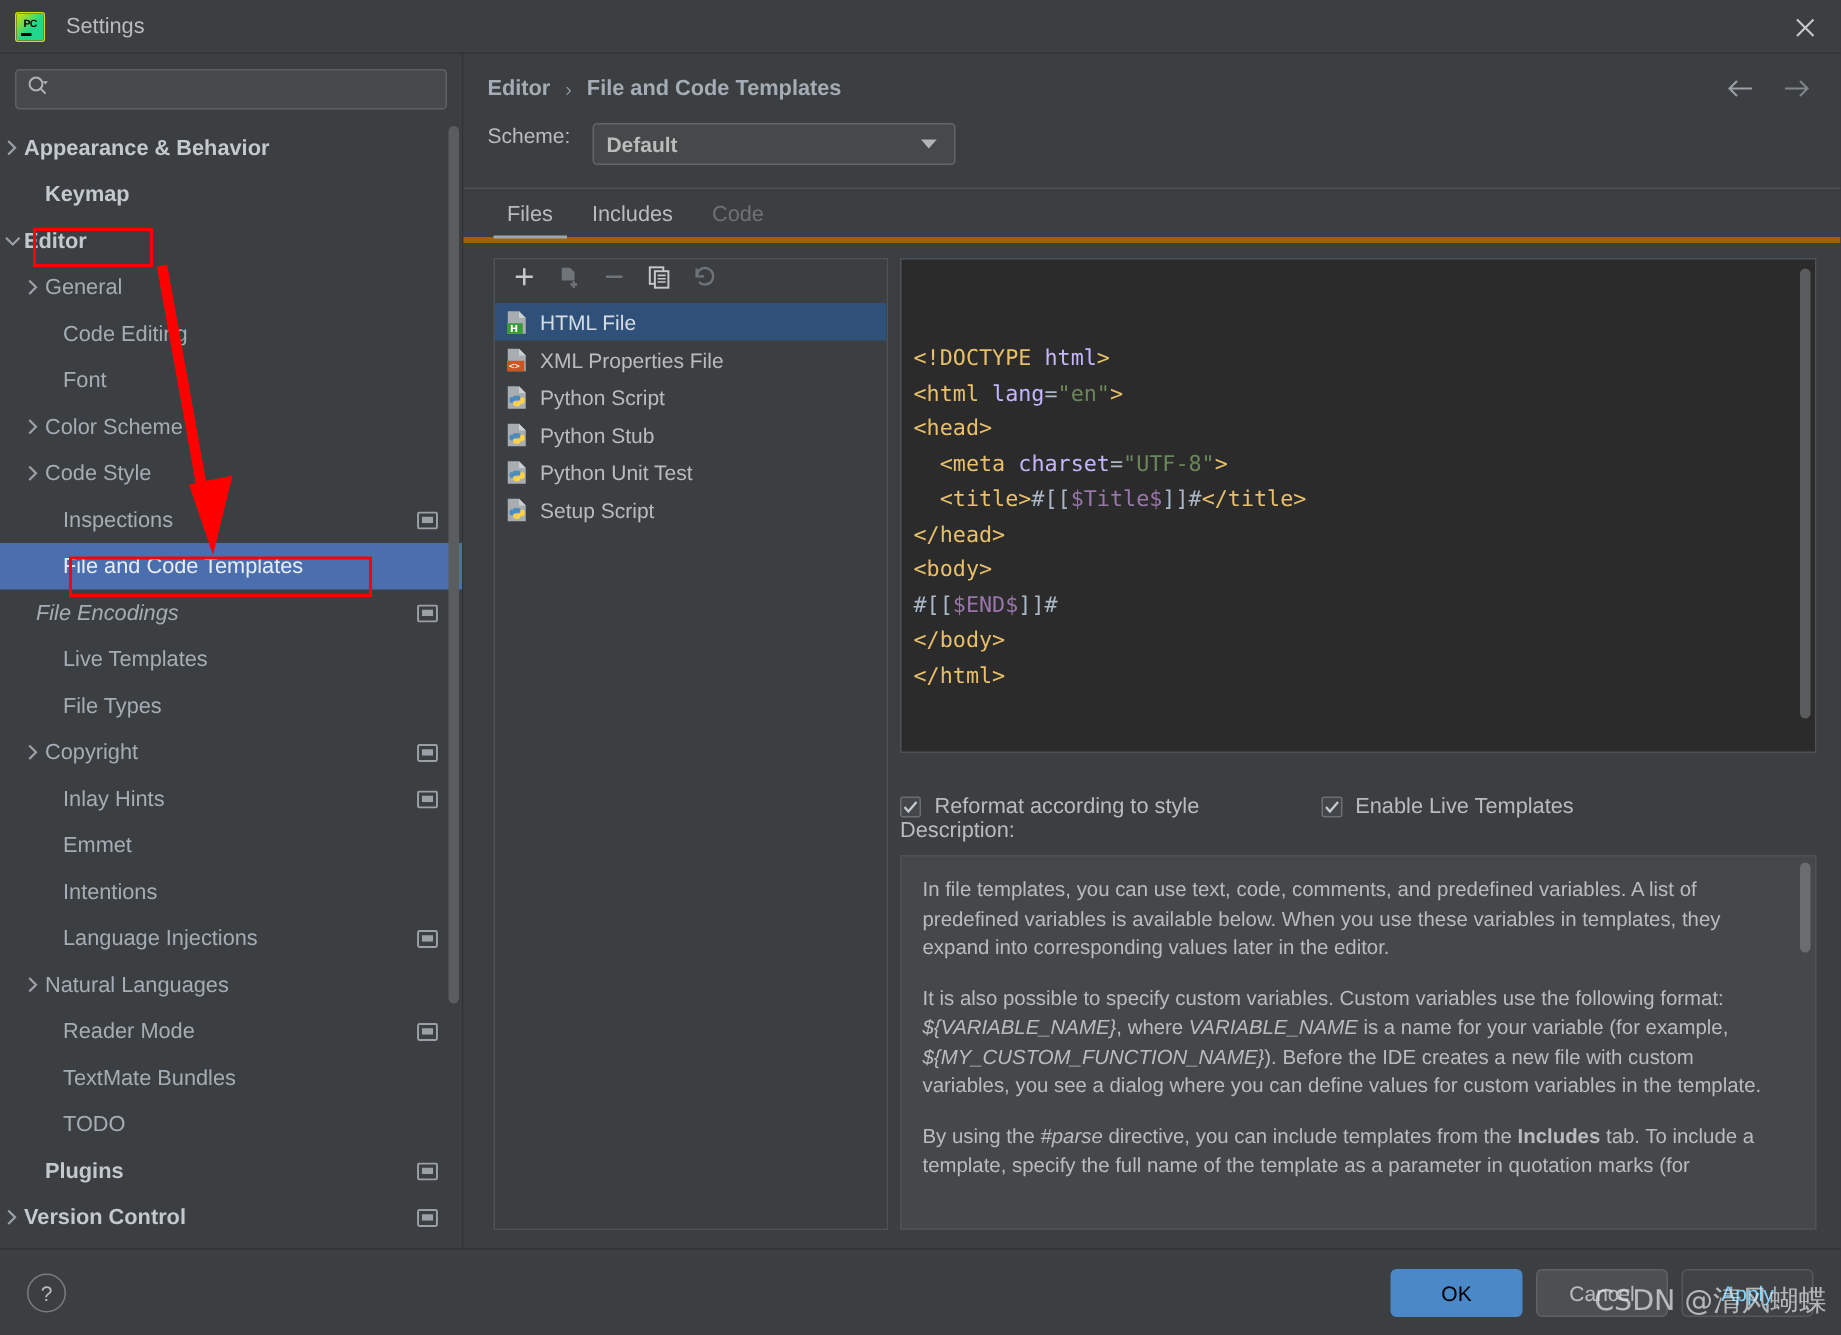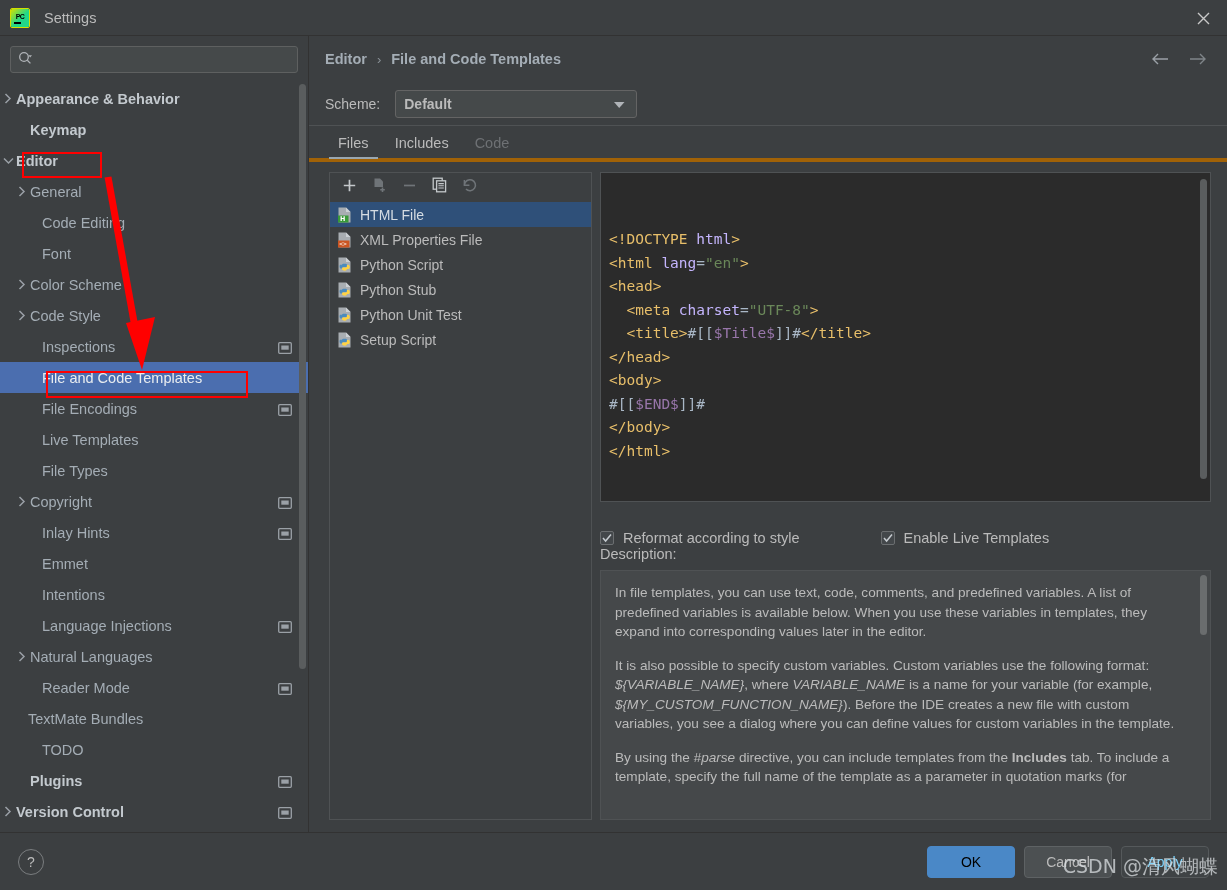--- a/index.html
+++ b/index.html
@@ -150,21 +150,21 @@
   .crumb-sep { margin: 0 10px; color: #8b9298; font-weight: normal; font-size: 13px;}
   .nav-arrows {
     position: absolute; right: 18px; top: 50%;
     transform: translateY(-50%);
     display: flex; gap: 16px;
   }
   .nav-btn { cursor: pointer; width: 22px; height: 20px; display:flex; align-items:center; justify-content:center;}
 
   .scheme-bar {
     height: 44px; min-height: 44px;
-    display: flex; align-items: center;
+    display: flex; align-items: flex-start;
     padding: 0 16px;
     border-bottom: 1px solid #4f5254;
   }
   .scheme-label { font-size: 14px; color: #bbbbbb; margin-right: 15px; }
   .scheme-select {
     width: 242px; height: 28px;
     background: #45494a;
     border: 1px solid #646464;
     border-radius: 3px;
     display: flex; align-items: center;
@@ -457,21 +457,21 @@
             <span class="tree-label">Inspections</span>
             <span class="badge-icon"><svg width="14" height="12" viewBox="0 0 14 12">
                 <rect x="0.7" y="0.7" width="12.6" height="10.6" rx="1" stroke="#9aa0a6" stroke-width="1.3" fill="none"></rect>
                 <rect x="3.3" y="3.5" width="7.4" height="4.2" fill="#9aa0a6"></rect>
               </svg></span>
           </div>
           <div class="tree-row selected" style="padding-left: 26px;">
             <span class="tree-arrow"></span>
             <span class="tree-label">File and Code Templates</span>
           </div>
-          <div class="tree-row" style="padding-left: 26px;">
+          <div class="tree-row" style="padding-left: 8px; font-style: italic;">
             <span class="tree-arrow"></span>
             <span class="tree-label">File Encodings</span>
             <span class="badge-icon"><svg width="14" height="12" viewBox="0 0 14 12">
                 <rect x="0.7" y="0.7" width="12.6" height="10.6" rx="1" stroke="#9aa0a6" stroke-width="1.3" fill="none"></rect>
                 <rect x="3.3" y="3.5" width="7.4" height="4.2" fill="#9aa0a6"></rect>
               </svg></span>
           </div>
           <div class="tree-row" style="padding-left: 26px;">
             <span class="tree-arrow"></span>
             <span class="tree-label">Live Templates</span>
@@ -525,21 +525,21 @@
             <span class="tree-label">Natural Languages</span>
           </div>
           <div class="tree-row" style="padding-left: 26px;">
             <span class="tree-arrow"></span>
             <span class="tree-label">Reader Mode</span>
             <span class="badge-icon"><svg width="14" height="12" viewBox="0 0 14 12">
                 <rect x="0.7" y="0.7" width="12.6" height="10.6" rx="1" stroke="#9aa0a6" stroke-width="1.3" fill="none"></rect>
                 <rect x="3.3" y="3.5" width="7.4" height="4.2" fill="#9aa0a6"></rect>
               </svg></span>
           </div>
-          <div class="tree-row" style="padding-left: 12px;">
+          <div class="tree-row" style="padding-left: 26px;">
             <span class="tree-arrow"></span>
             <span class="tree-label">TextMate Bundles</span>
           </div>
           <div class="tree-row" style="padding-left: 26px;">
             <span class="tree-arrow"></span>
             <span class="tree-label">TODO</span>
           </div>
           <div class="tree-row bold" style="padding-left: 14px;">
             <span class="tree-arrow"></span>
             <span class="tree-label">Plugins</span>

